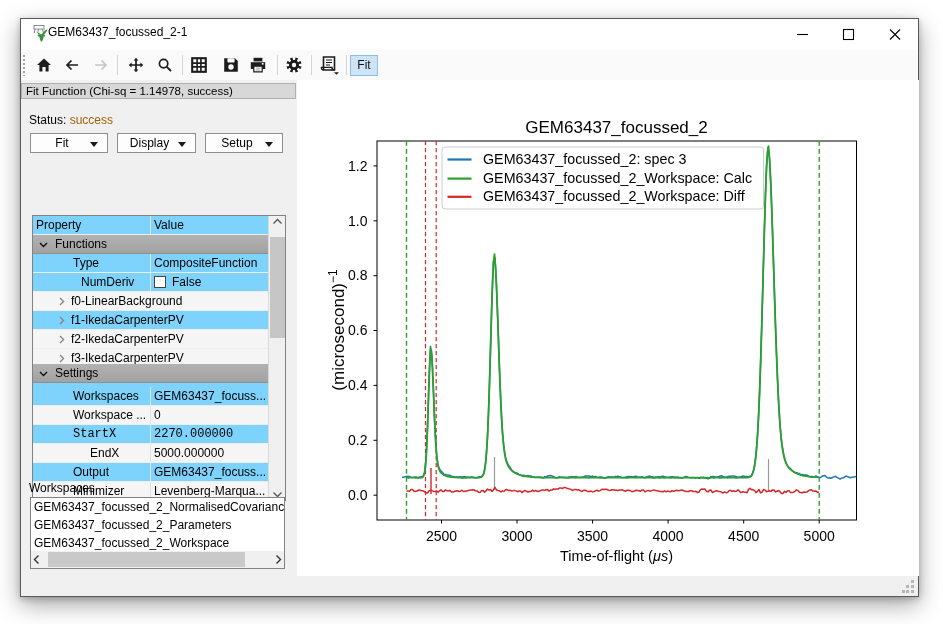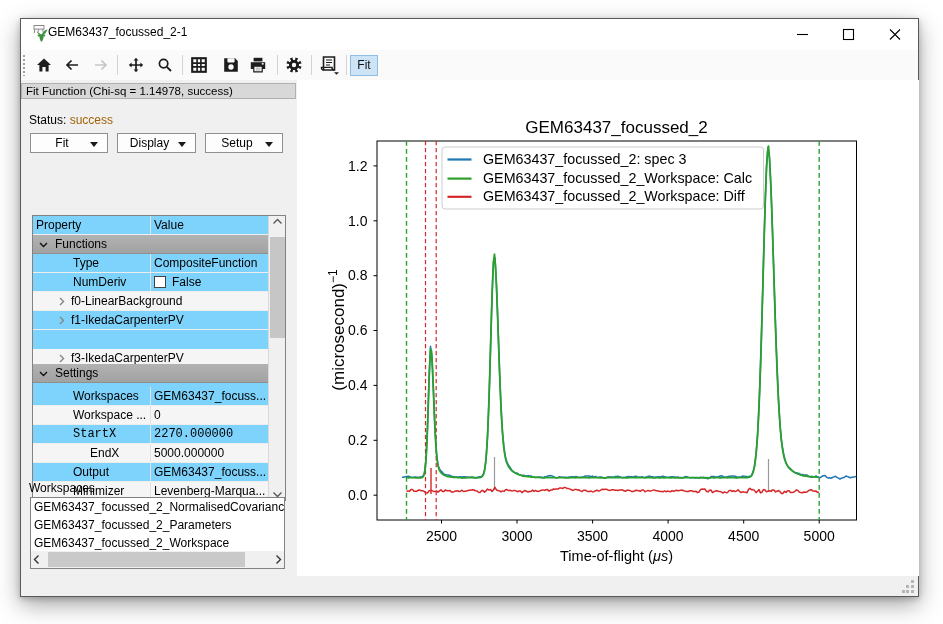--- a/index.html
+++ b/index.html
@@ -140,34 +140,40 @@
           </svg>
           <span style="position:absolute;left:22px">Functions</span>
         </div>
 <div class="prow" style="top:38px;">
           <span style="position:absolute;left:117px;top:0;height:19px;width:1px;background:#e2e2e2"></span>
           <span style="position:absolute;left:40px">Type</span>
           <span class="val">CompositeFunction</span>
         </div>
 <div class="prow" style="top:57px;">
           <span style="position:absolute;left:117px;top:0;height:19px;width:1px;background:#e2e2e2"></span>
-          <span style="position:absolute;left:40px">NumDeriv</span>
+          <span style="position:absolute;left:48px">NumDeriv</span>
           <span class="val"><span style="display:inline-block;width:12px;height:12px;border:1px solid #444;background:#fff;vertical-align:-2px;margin-right:6px"></span>False</span>
         </div>
 <div class="prow" style="top:76px;background:#f5f5f5;">
           <svg style="position:absolute;left:26px;top:5px" width="6" height="9">
             <path d="M1 1 L4.5 4.5 L1 8" stroke="#858585" stroke-width="1.4" fill="none"></path>
           </svg>
           <span style="position:absolute;left:38px">f0-LinearBackground</span>
         </div>
 <div class="prow" style="top:95px;">
           <svg style="position:absolute;left:26px;top:5px" width="6" height="9">
             <path d="M1 1 L4.5 4.5 L1 8" stroke="#858585" stroke-width="1.4" fill="none"></path>
           </svg>
           <span style="position:absolute;left:38px">f1-IkedaCarpenterPV</span>
+        </div>
+<div class="prow" style="top:114px;background:#f5f5f5;">
+          <svg style="position:absolute;left:26px;top:5px" width="6" height="9">
+            <path d="M1 1 L4.5 4.5 L1 8" stroke="#858585" stroke-width="1.4" fill="none"></path>
+          </svg>
+          <span style="position:absolute;left:38px">f2-IkedaCarpenterPV</span>
         </div>
 <div class="prow" style="top:133px;background:#f5f5f5;">
           <svg style="position:absolute;left:26px;top:5px" width="6" height="9">
             <path d="M1 1 L4.5 4.5 L1 8" stroke="#858585" stroke-width="1.4" fill="none"></path>
           </svg>
           <span style="position:absolute;left:38px">f3-IkedaCarpenterPV</span>
         </div>
 <div class="prow sect" style="top:148px;">
           <svg style="position:absolute;left:6px;top:7px" width="9" height="6">
             <path d="M1 1 L4.5 4.5 L8 1" stroke="#111" stroke-width="1.4" fill="none"></path>

